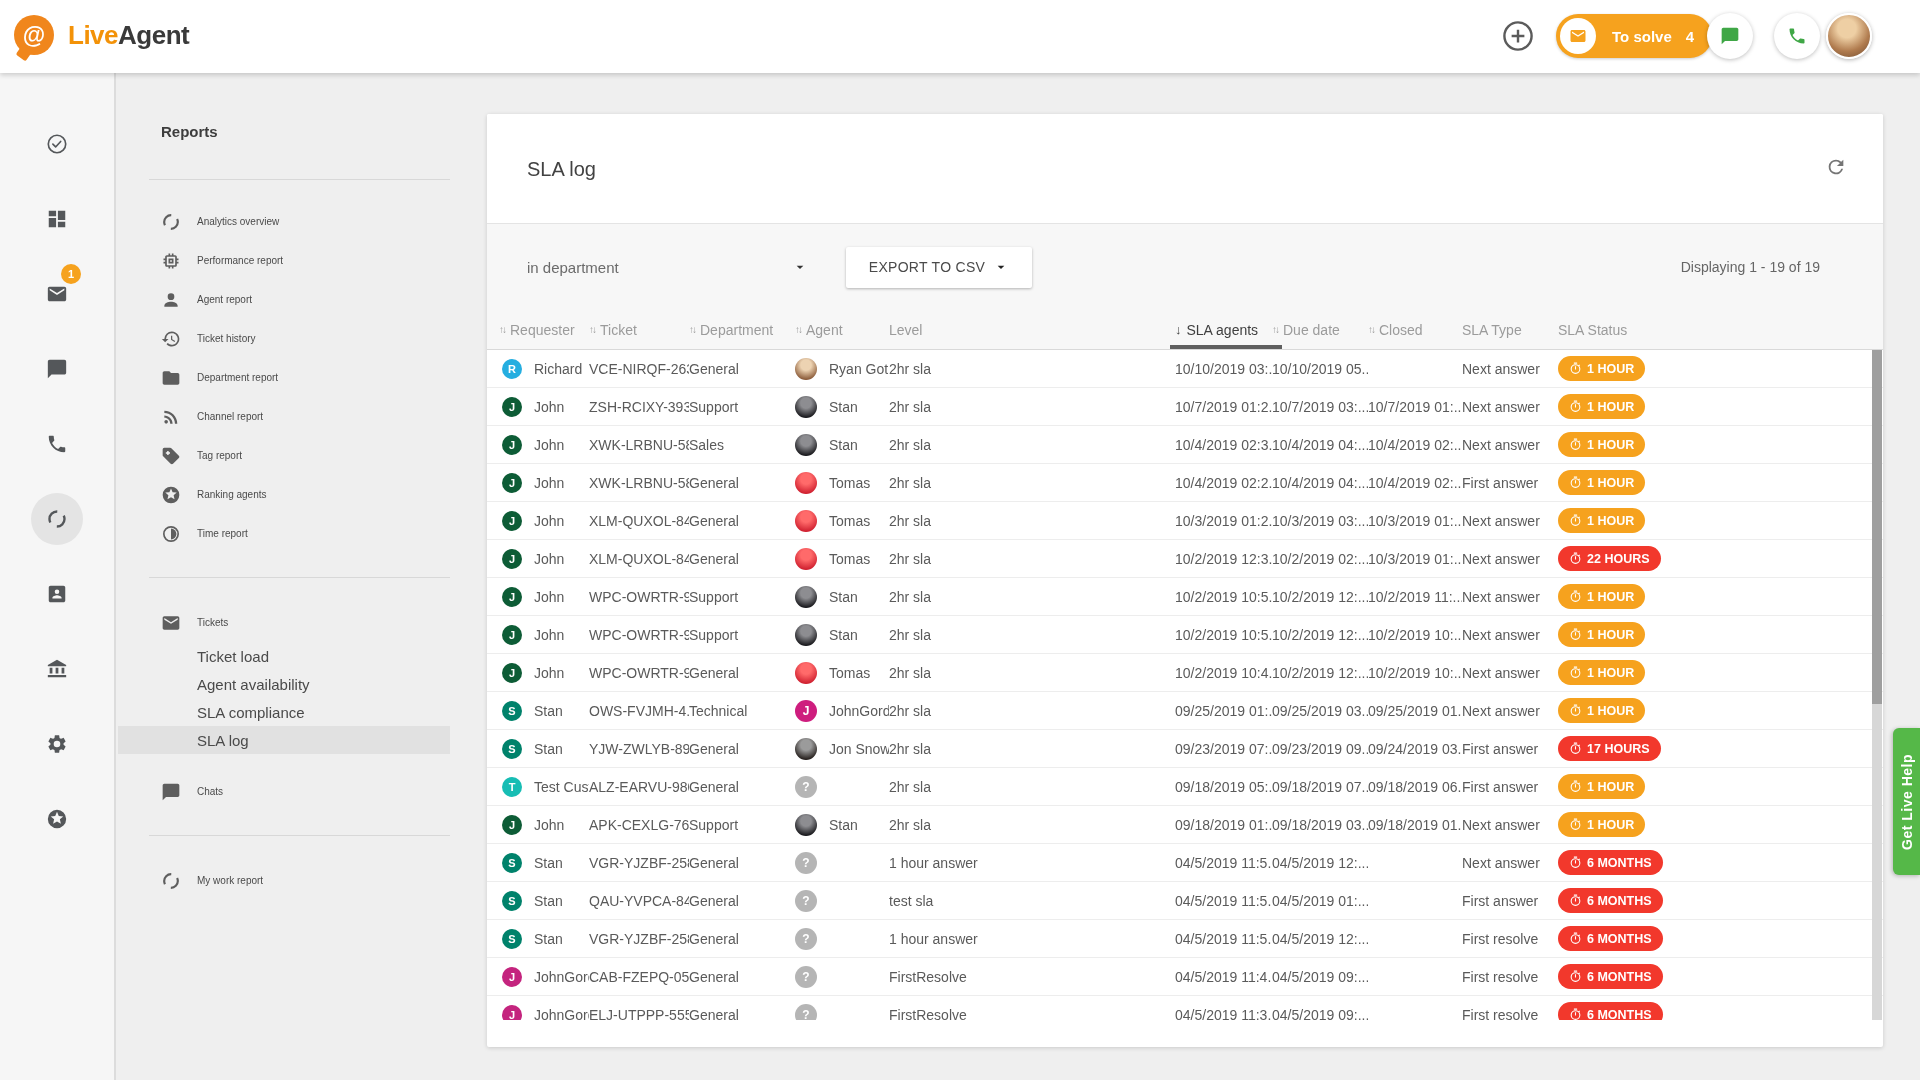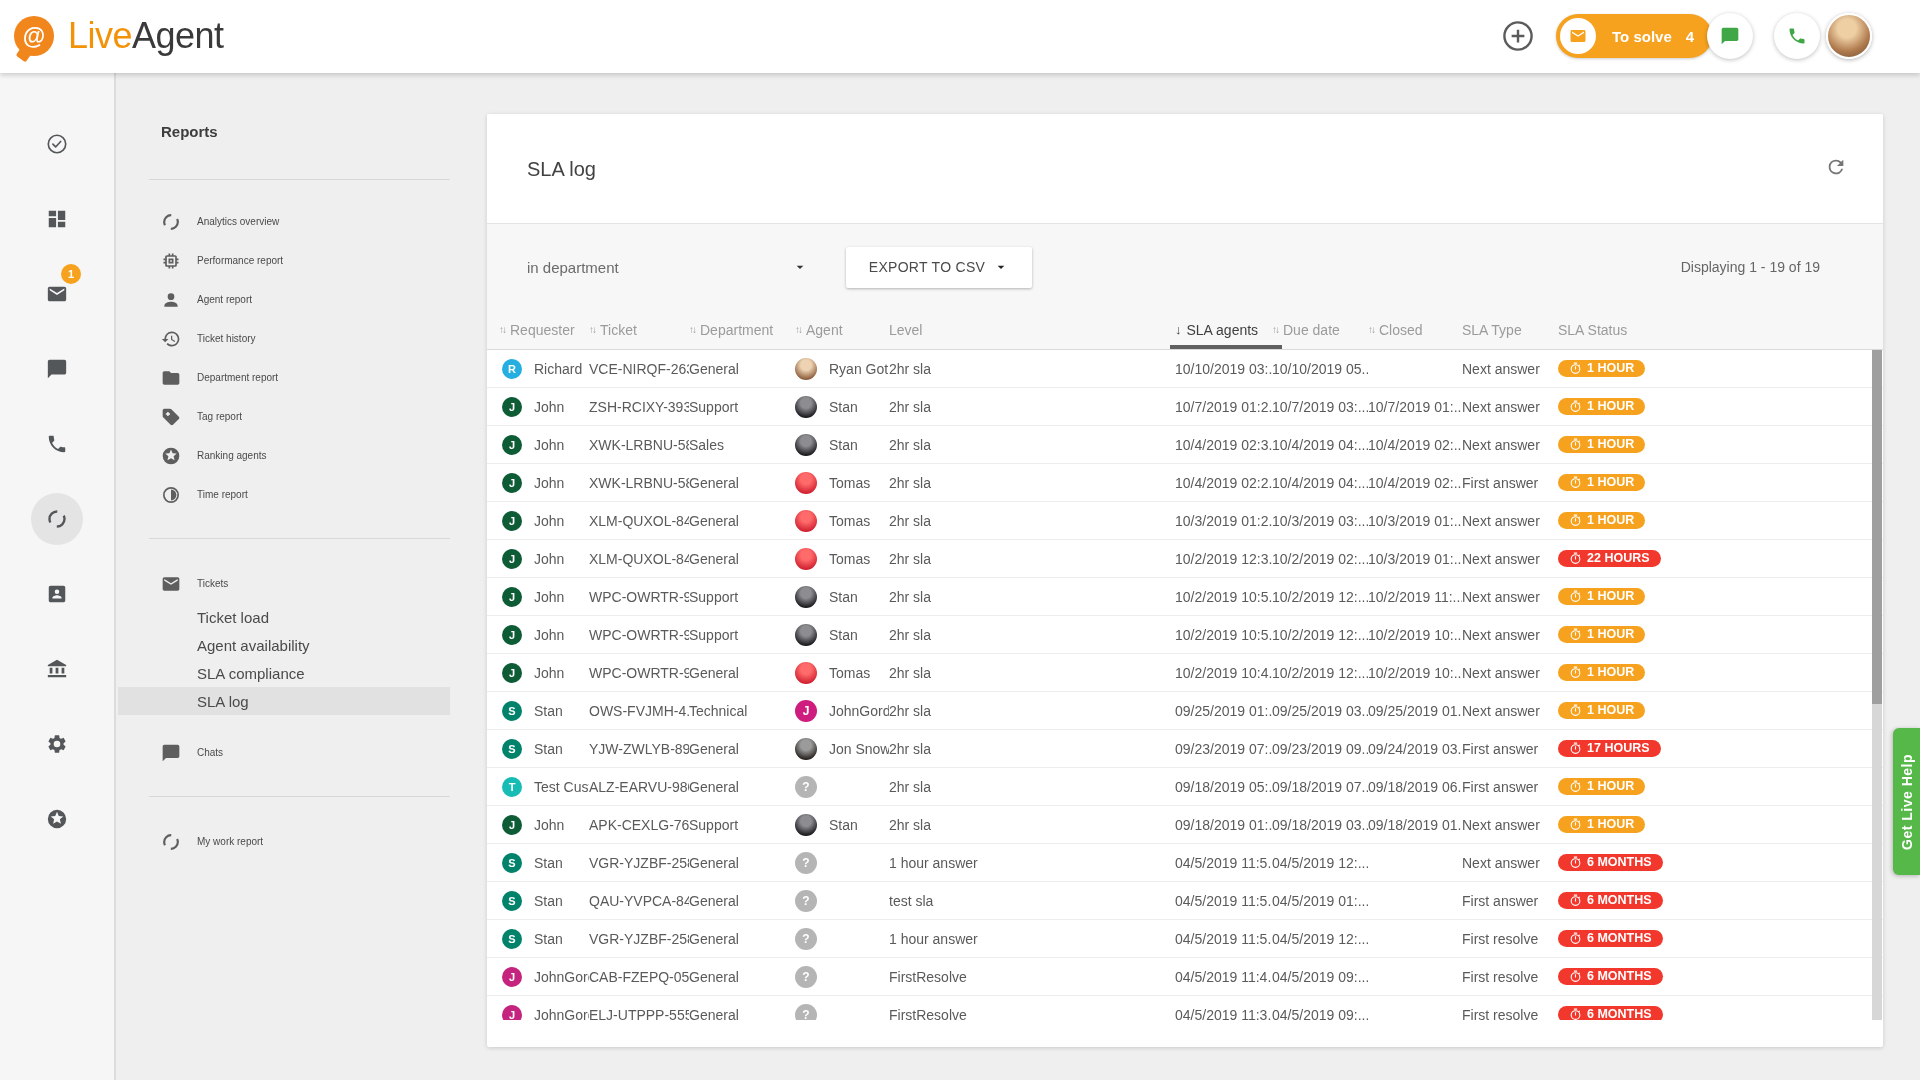--- a/index.html
+++ b/index.html
@@ -11,21 +11,21 @@
 
   
   .topbar { position:absolute; top:0; left:0; width:1920px; height:73px; background:#ffffff;
             box-shadow:0 2px 5px rgba(0,0,0,.18); z-index:50; }
   .logo { position:absolute; left:14px; top:15px; display:flex; align-items:center; cursor:pointer; }
   .logo-bubble { position:relative; width:40px; height:40px; border-radius:50%; background:#F0861C;
                  color:#fff; display:flex; align-items:center; justify-content:center;
                  font-size:23px; font-weight:700; }
   .logo-bubble::after { content:""; position:absolute; left:4px; bottom:-4px; width:12px; height:12px;
                         background:#F0861C; transform:rotate(35deg); border-radius:2px; }
-  .logo-text { margin-left:14px; font-size:36px; font-weight:400; letter-spacing:-.5px; }
+  .logo-text { margin-left:14px; font-size:26px; font-weight:700; letter-spacing:-.5px; }
   .logo-live { color:#F39208; }
   .logo-agent { color:#3a3a3a; }
 
   .tb-plus { position:absolute; left:1501px; top:19px; width:34px; height:34px; color:#5b5b5b; cursor:pointer; }
   .tb-pill { position:absolute; left:1556px; top:14px; height:44px; min-width:136px; background:#F6A21E;
              border-radius:22px; display:flex; align-items:center; box-shadow:0 1px 3px rgba(0,0,0,.2);
              cursor:pointer; }
   .tb-pill-mailwrap { width:36px; height:36px; margin-left:4px; background:#fff; border-radius:50%;
                       display:flex; align-items:center; justify-content:center; }
   .tb-pill-mailwrap .icon { width:18px; height:18px; color:#F6A21E; }
@@ -101,21 +101,21 @@
   .sort-down { font-size:13px; color:#3f3f3f; }
 
   .tbody { height:670px; overflow:hidden; background:#fff; }
   .trow { height:38px; border-bottom:1px solid #ededed; background:#fff; cursor:pointer; }
   .cell { font-size:14px; color:#5a5a5a; white-space:nowrap; overflow:hidden; }
   .cell-flex { display:flex; align-items:center; overflow:hidden; }
   .avatar { flex:none; width:20px; height:20px; border-radius:50%; color:#fff; font-size:11px;
             font-weight:700; display:flex; align-items:center; justify-content:center; margin-left:3px; }
   .agent-avatar { margin-left:0; width:22px; height:22px; font-size:12px; }
   .av-name { margin-left:12px; overflow:hidden; white-space:nowrap; }
-  .badge { display:inline-flex; align-items:center; gap:5px; height:17px; padding:4px 11px;
+  .badge { display:inline-flex; align-items:center; gap:5px; height:25px; padding:4px 11px;
            border-radius:13px; color:#fff; font-weight:700; font-size:12.5px; white-space:nowrap; }
   .badge .icon { width:13px; height:13px; }
 
   .vtrack { position:absolute; right:1px; top:236px; width:10px; height:670px; background:#d7d7d7; cursor:pointer; }
   .vthumb { position:absolute; right:1px; top:236px; width:10px; height:354px; background:#9f9f9f; cursor:grab; }
 
   
   .help-tab { position:absolute; right:0; top:728px; width:27px; height:147px; background:#55B848;
               border-radius:6px 0 0 6px; box-shadow:-1px 1px 4px rgba(0,0,0,.25); cursor:pointer;
               display:flex; align-items:center; justify-content:center; z-index:60; }
@@ -284,20 +284,29 @@
         <span class="icon">
           <svg viewBox="0 0 24 24">
             <path d="M10 4H4c-1.1 0-2 .9-2 2v12c0 1.1.9 2 2 2h16c1.1 0 2-.9 2-2V8c0-1.1-.9-2-2-2h-8l-2-2z"></path>
           </svg>
         </span>
         <span>Department report</span>
       </div>
       <div class="nav-item">
         <span class="icon">
           <svg viewBox="0 0 24 24">
+            <circle cx="6.18" cy="17.82" r="2.18"></circle>
+            <path d="M4 4.44v2.83c7.03 0 12.73 5.7 12.73 12.73h2.83c0-8.59-6.97-15.56-15.56-15.56zm0 5.66v2.83c3.9 0 7.07 3.17 7.07 7.07h2.83c0-5.47-4.43-9.9-9.9-9.9z"></path>
+          </svg>
+        </span>
+        <span>Channel report</span>
+      </div>
+      <div class="nav-item">
+        <span class="icon">
+          <svg viewBox="0 0 24 24">
             <path d="M21.41 11.58l-9-9A2 2 0 0 0 11 2H4a2 2 0 0 0-2 2v7c0 .55.22 1.05.59 1.42l9 9c.36.36.86.58 1.41.58s1.05-.22 1.41-.59l7-7A2 2 0 0 0 22 13c0-.55-.23-1.06-.59-1.42z"></path>
             <path d="M5.8 8.4h5M8.3 5.9v5" stroke="#f6f6f6" stroke-width="1.7" fill="none"></path>
           </svg>
         </span>
         <span>Tag report</span>
       </div>
       <div class="nav-item">
         <span class="icon">
           <svg viewBox="0 0 24 24">
             <path d="M12 2a10 10 0 1 0 0 20 10 10 0 0 0 0-20zm4.24 15.2L12 14.67 7.76 17.2l1.12-4.82-3.74-3.24 4.93-.42L12 4.17l1.93 4.55 4.93.42-3.74 3.24 1.12 4.82z"></path>

